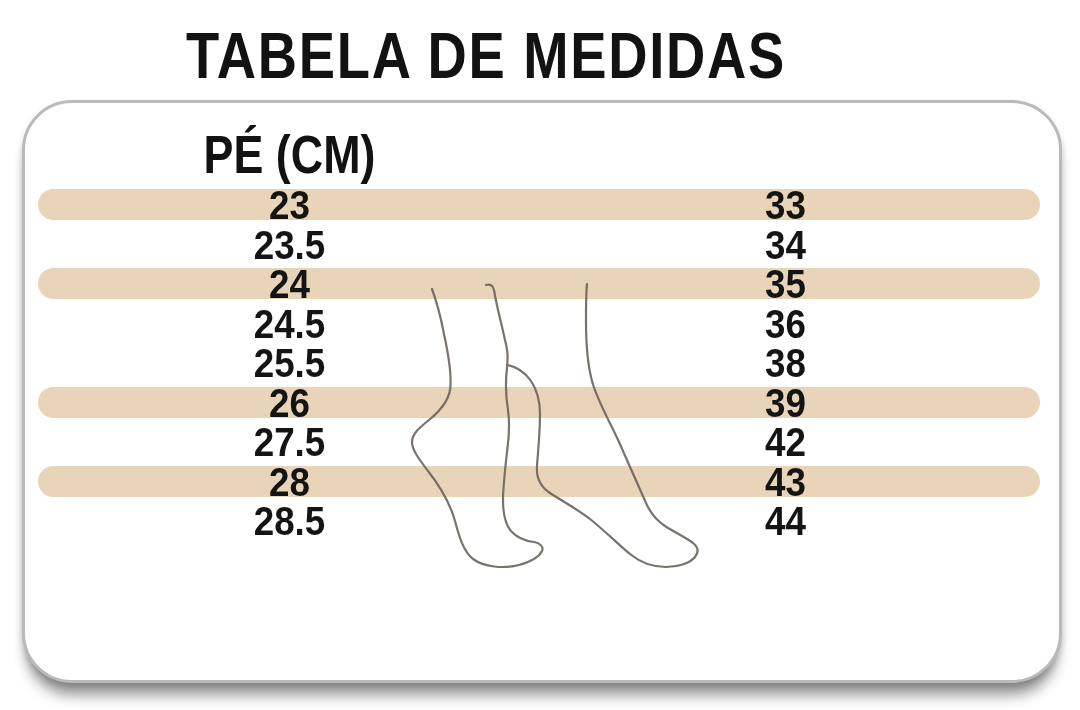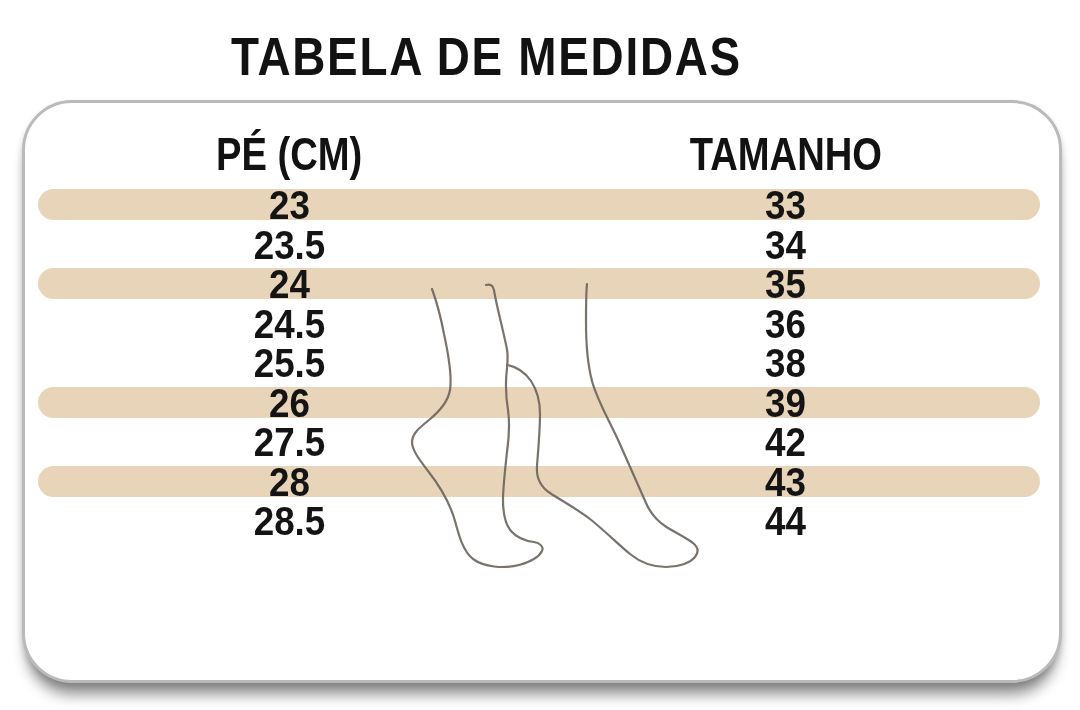--- a/index.html
+++ b/index.html
@@ -5,38 +5,38 @@
   html,body { margin:0; padding:0; }
   body {
     width:1080px; height:710px; position:relative; overflow:hidden;
     background:#ffffff;
     font-family:"Liberation Sans", sans-serif;
     color:#121212;
   }
   .page-title {
     position:absolute; top:12px; left:0; width:972px; height:88px;
     line-height:88px; text-align:center;
-    font-size:54px; font-weight:700; letter-spacing:2px;
+    font-size:64px; font-weight:700; letter-spacing:2px;
     white-space:nowrap;
   }
   .page-title .squeeze { display:inline-block; transform:scaleX(0.85); }
 
   .card {
     position:absolute; left:22px; top:100px;
     width:1034px; height:577px;
     background:#ffffff;
     border:3px solid #bababa;
     border-radius:50px;
     box-shadow: 0 3px 6px rgba(0,0,0,0.15), 0 17px 14px -5px rgba(0,0,0,0.42);
   }
 
   .head-row { position:absolute; top:25px; left:0; right:0; height:52px; }
   .head-cell {
     position:absolute; top:0; height:52px; line-height:52px;
-    text-align:center; font-size:46px; font-weight:700; white-space:nowrap;
+    text-align:center; font-size:54px; font-weight:700; white-space:nowrap;
   }
   .head-cell .squeeze { display:inline-block; transform:scaleX(0.83); }
   .hc1 { left:12px;  width:505px; }
   .hc2 { left:517px; right:30px; }
 
   .rows { position:absolute; top:82px; left:0; right:0; }
   .row  { position:relative; height:39.5px; }
   .row.striped .stripe {
     position:absolute; left:13px; right:19px; top:4px; height:31px;
     border-radius:15.5px; background:#e8d5b9;
@@ -56,21 +56,20 @@
 </style>
 </head>
 <body>
 
 <div class="page-title"><span class="squeeze">TABELA DE MEDIDAS</span></div>
 
 <div class="card">
 
   <div class="head-row">
     <div class="head-cell hc1"><span class="squeeze">PÉ (CM)</span></div>
-    <div class="head-cell hc2"><span class="squeeze">TAMANHO</span></div>
   </div>
 
   <div class="rows">
     <div class="row striped">
         <div class="stripe"></div>
         <span class="cell c1">23</span>
         <span class="cell c2">33</span>
       </div>
     <div class="row">
         <span class="cell c1">23.5</span>

